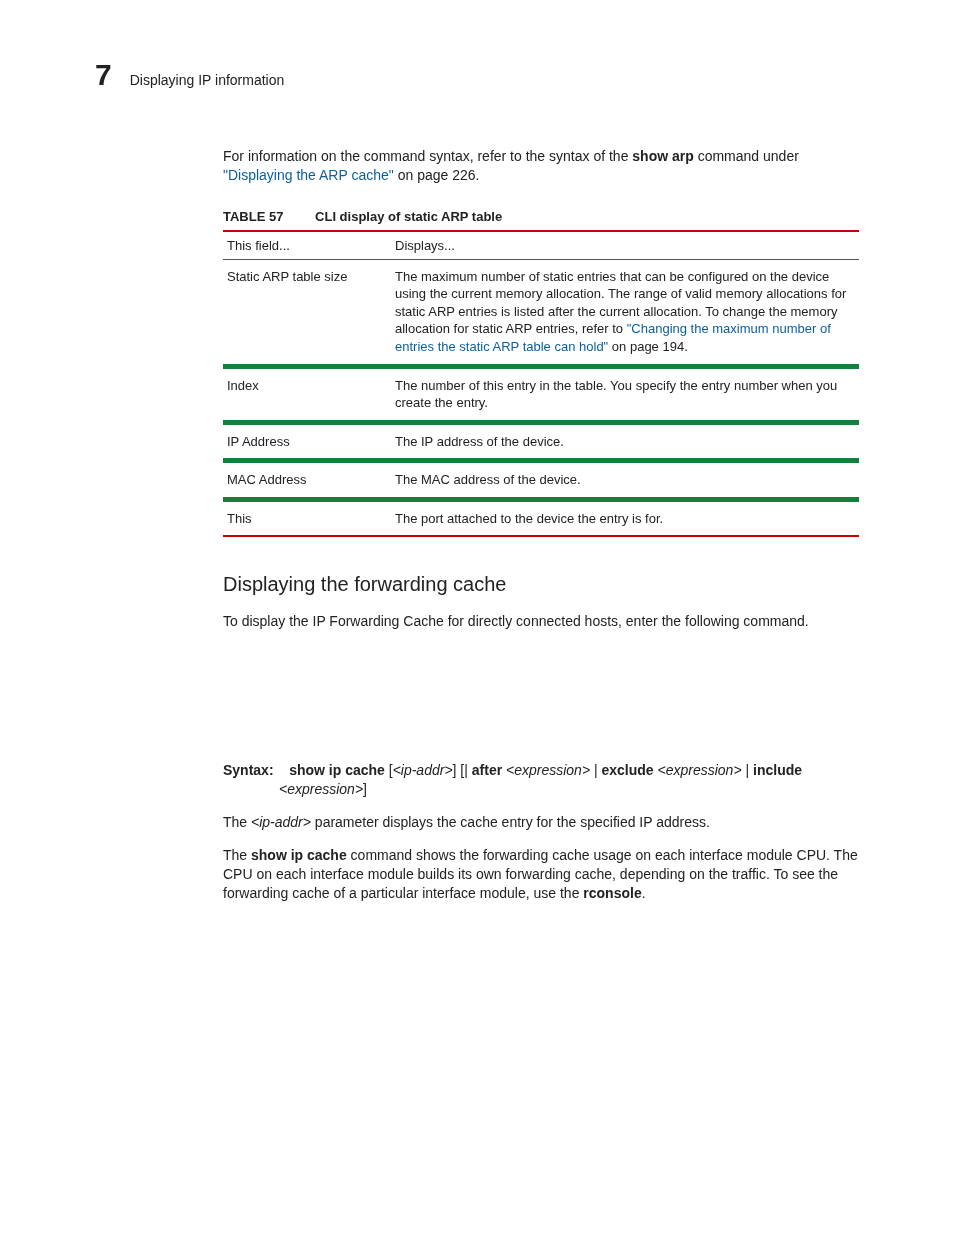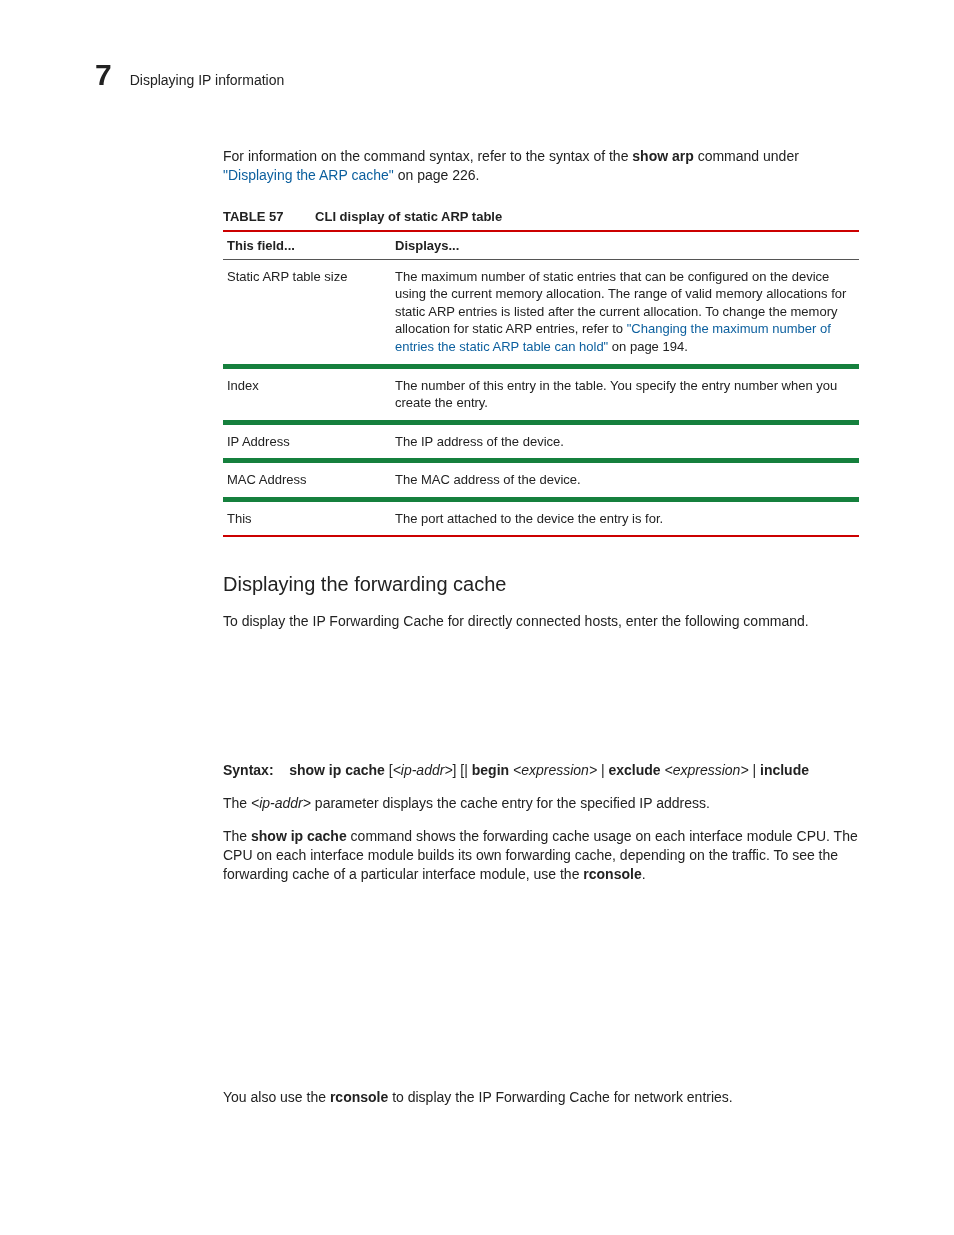--- a/index.html
+++ b/index.html
@@ -54,21 +54,21 @@
   .table-caption .title {
     font-weight: bold;
   }
   table {
     width: 100%;
     border-collapse: collapse;
     font-size: 13px;
   }
   thead th {
     text-align: left;
-    font-weight: bold;
+    font-weight: normal;
     padding: 6px 4px;
     border-top: 2px solid #cc0000;
     border-bottom: 1px solid #555;
   }
   tbody td {
     padding: 8px 4px;
     border-bottom: 5px solid #15803d;
     vertical-align: top;
     line-height: 1.35;
   }
@@ -148,31 +148,31 @@
       </tbody>
     </table>
 
     <h2 class="subheading">Displaying the forwarding cache</h2>
 
     <p class="body-text">To display the IP Forwarding Cache for directly connected hosts, enter the following command.</p>
 
     <div class="syntax-block body-text">
       <span class="bold">Syntax:</span>
       <span>&nbsp;&nbsp;</span>
-      <span class="bold">show ip cache</span><span> [</span><span class="italic">&lt;ip-addr&gt;</span><span>] [| </span><span class="bold">begin</span><span> </span><span class="italic">&lt;expression&gt;</span><span> | </span><span class="bold">exclude</span><span> </span><span class="italic">&lt;expression&gt;</span><span> | </span><span class="bold">include</span>
+      <span class="bold">show ip cache</span><span> [</span><span class="italic">&lt;ip-addr&gt;</span><span>] [| </span><span class="bold">after</span><span> </span><span class="italic">&lt;expression&gt;</span><span> | </span><span class="bold">exclude</span><span> </span><span class="italic">&lt;expression&gt;</span><span> | </span><span class="bold">include</span>
+      <div class="syntax-indent">
+        <span class="italic">&lt;expression&gt;</span><span>]</span>
+      </div>
     </div>
 
     <p class="body-text">
       <span>The </span><span class="italic">&lt;ip-addr&gt;</span><span> parameter displays the cache entry for the specified IP address.</span>
     </p>
 
     <p class="body-text">
       <span>The </span><span class="bold">show ip cache</span><span> command shows the forwarding cache usage on each interface module CPU. The CPU on each interface module builds its own forwarding cache, depending on the traffic. To see the forwarding cache of a particular interface module, use the </span><span class="bold">rconsole</span><span>.</span>
     </p>
 
     <div class="gap-after-show-ip"></div>
 
-    <p class="body-text">
-      <span>You also use the </span><span class="bold">rconsole</span><span> to display the IP Forwarding Cache for network entries.</span>
-    </p>
 
   </div>
 </div>
 
 </body></html>

